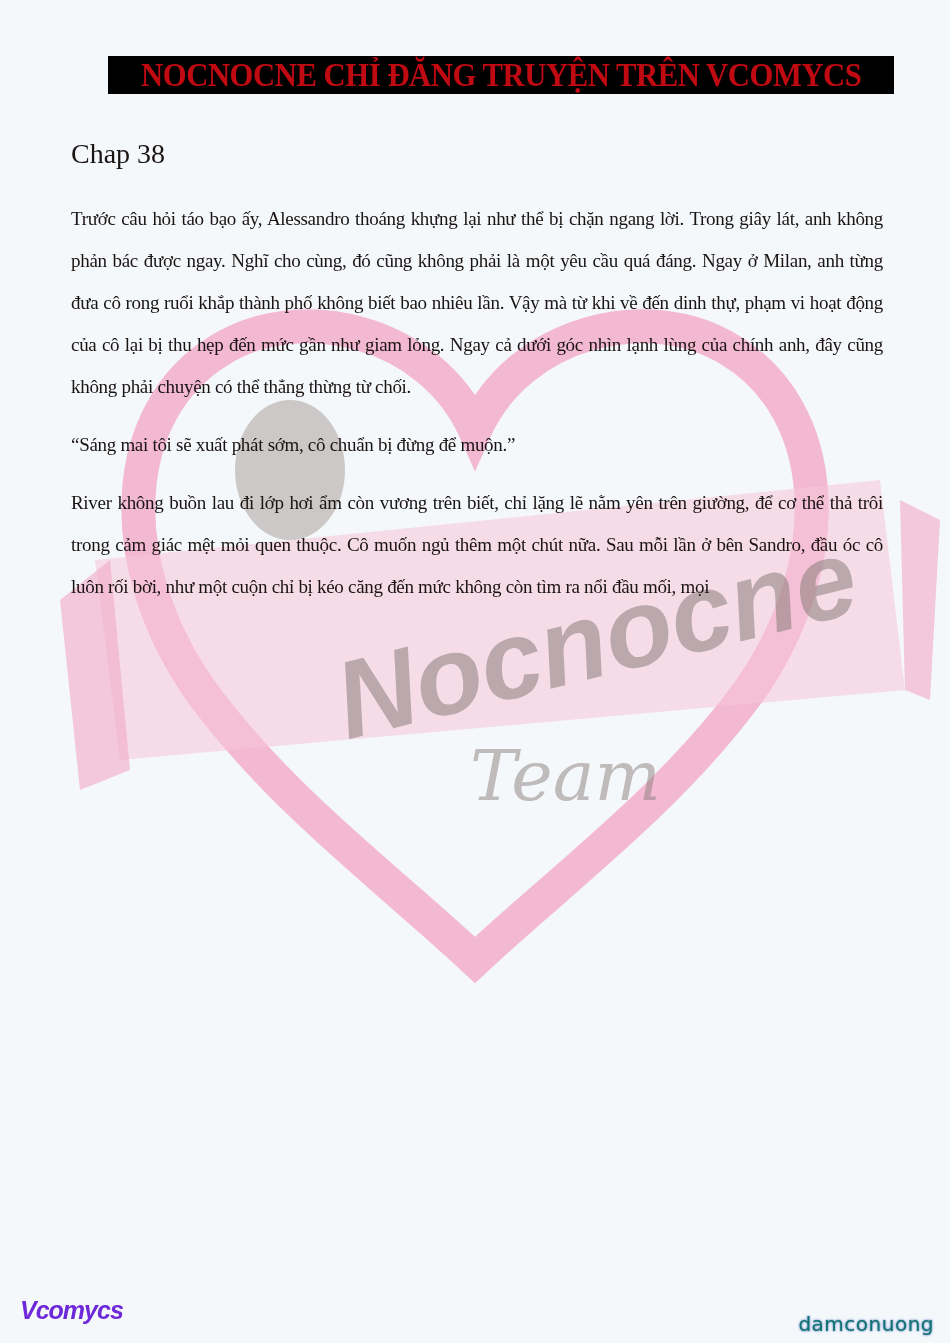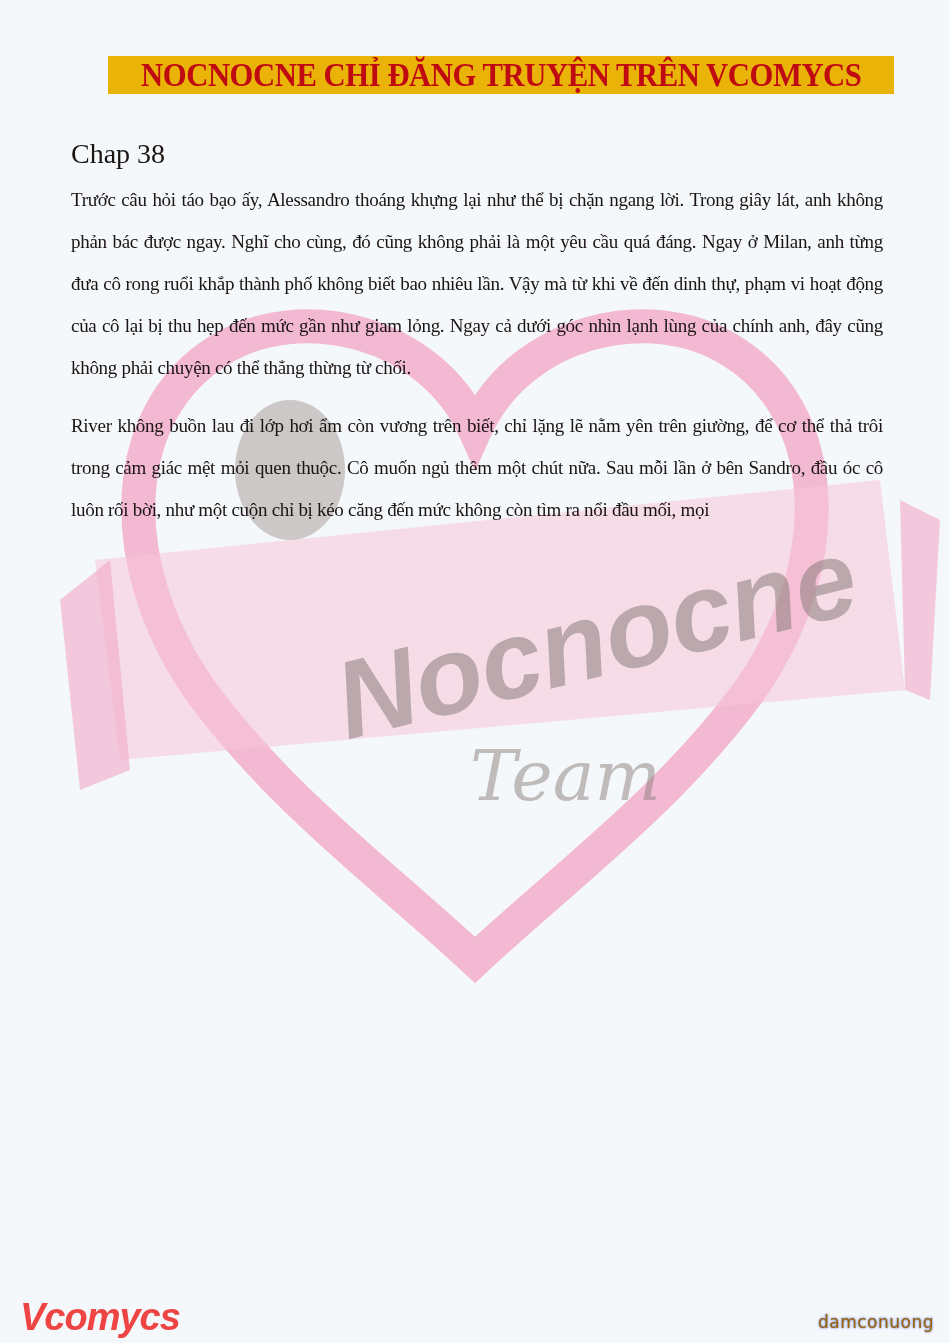--- a/index.html
+++ b/index.html
@@ -5,53 +5,53 @@
   html, body { margin: 0; padding: 0; }
   body {
     width: 950px; height: 1343px; overflow: hidden;
     background: #f5f8fb;
     position: relative;
     font-family: "Liberation Serif", "DejaVu Serif", serif;
     color: #1a1412;
   }
   .banner {
     position: absolute; left: 108px; top: 56px; width: 786px; height: 38px;
-    background: #eab308;
+    background: #000000;
     display: flex; align-items: center; justify-content: center;
   }
   .banner-text {
     font-family: "Liberation Serif", "DejaVu Serif", serif;
     font-weight: bold; font-size: 33px; color: #c00a12;
     letter-spacing: -0.5px; white-space: nowrap;
     transform: scaleX(0.93); transform-origin: center;
   }
   .watermark {
     position: absolute; left: 0; top: 0; width: 950px; height: 1343px;
     pointer-events: none; z-index: 1;
   }
   .content {
     position: absolute; left: 71px; top: 132px; width: 812px; z-index: 2;
   }
   .chapter {
-    font-size: 28px; line-height: 44px; margin: 0 0 3px 0;
+    font-size: 28px; line-height: 44px; margin: 0 0 22px 0;
   }
   .para {
     font-size: 19px; line-height: 42px; margin: 0 0 16px 0;
     text-align: justify; letter-spacing: -0.3px;
   }
   .logo-vcomycs {
     position: absolute; left: 20px; top: 1296px;
     font-family: "Liberation Sans", "DejaVu Sans", sans-serif;
-    font-style: italic; font-weight: bold; font-size: 38px;
-    color: #ef4444; letter-spacing: -1px; z-index: 3;
+    font-style: italic; font-weight: bold; font-size: 25px;
+    color: #6d28d9; letter-spacing: -1px; z-index: 3;
   }
   .credit {
     position: absolute; right: 16px; top: 1312px;
-    font-family: "DejaVu Sans", sans-serif; font-size: 17px;
-    color: #a16207; letter-spacing: 0.5px; z-index: 3;
+    font-family: "DejaVu Sans", sans-serif; font-size: 20px;
+    color: #0f766e; letter-spacing: 0.5px; z-index: 3;
     text-shadow: 0 0 3px #8fa4d8, 0 0 2px #8fa4d8, 0 0 1px #6f86c4;
   }
 </style>
 </head>
 <body>
 
 <div class="banner">
   <span class="banner-text">NOCNOCNE CHỈ ĐĂNG TRUYỆN TRÊN VCOMYCS</span>
 </div>
 
@@ -65,17 +65,18 @@
 
   <ellipse cx="290" cy="470" rx="55" ry="70" fill="#9c8e8a" opacity="0.45"></ellipse>
 
   <text x="330" y="700" font-family="Liberation Sans, DejaVu Sans, sans-serif" font-weight="bold" font-style="italic" font-size="110" fill="#8a7f7c" opacity="0.55" transform="rotate(-14 500 650)">Nocnocne</text>
   <text x="470" y="800" font-family="DejaVu Serif, serif" font-style="italic" font-size="70" fill="#8a7f7c" opacity="0.5">Team</text>
 </svg>
 
 <div class="content">
   <div class="chapter">Chap 38</div>
   <p class="para">Trước câu hỏi táo bạo ấy, Alessandro thoáng khựng lại như thể bị chặn ngang lời. Trong giây lát, anh không phản bác được ngay. Nghĩ cho cùng, đó cũng không phải là một yêu cầu quá đáng. Ngay ở Milan, anh từng đưa cô rong ruổi khắp thành phố không biết bao nhiêu lần. Vậy mà từ khi về đến dinh thự, phạm vi hoạt động của cô lại bị thu hẹp đến mức gần như giam lỏng. Ngay cả dưới góc nhìn lạnh lùng của chính anh, đây cũng không phải chuyện có thể thẳng thừng từ chối.</p>
+  <p class="para">“Sáng mai tôi sẽ xuất phát sớm, cô chuẩn bị đừng để muộn.”</p>
   <p class="para">River không buồn lau đi lớp hơi ẩm còn vương trên biết, chỉ lặng lẽ nằm yên trên giường, để cơ thể thả trôi trong cảm giác mệt mỏi quen thuộc. Cô muốn ngủ thêm một chút nữa. Sau mỗi lần ở bên Sandro, đầu óc cô luôn rối bời, như một cuộn chỉ bị kéo căng đến mức không còn tìm ra nổi đầu mối, mọi</p>
 </div>
 
 <div class="logo-vcomycs">Vcomycs</div>
 <div class="credit">damconuong</div>
 
 </body></html>

